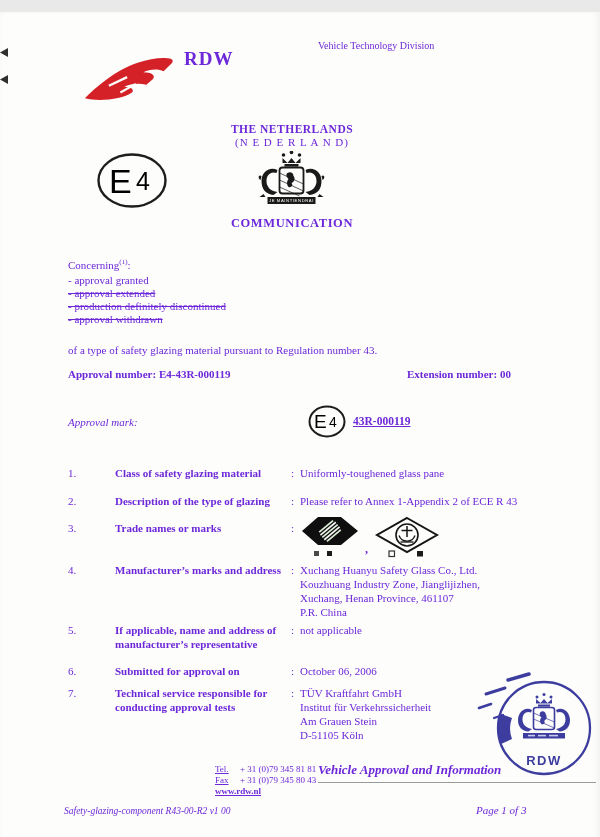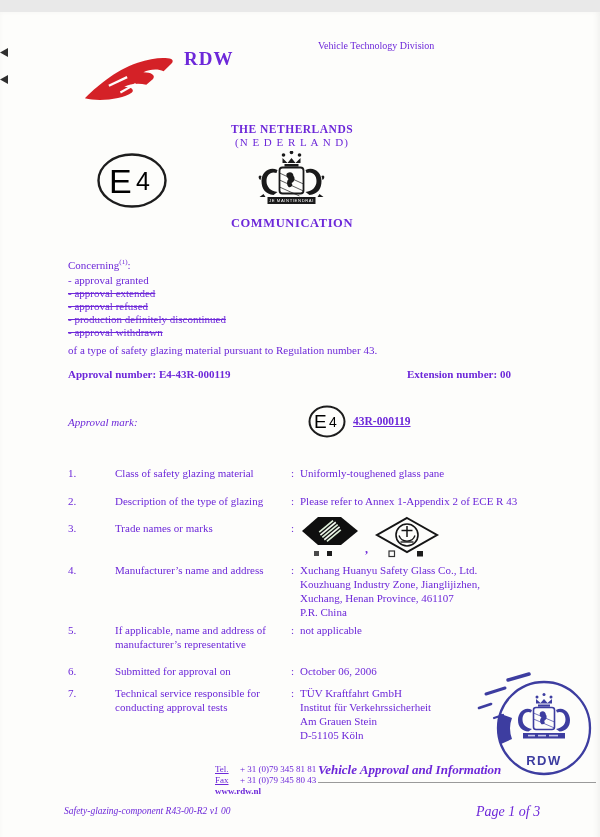--- a/index.html
+++ b/index.html
@@ -12,26 +12,26 @@
   .abs{position:absolute;}
   .b{font-weight:bold;}
   .i{font-style:italic;}
   .center-col{left:92px;width:400px;text-align:center;}
   .body-txt{font-size:11px;line-height:13.5px;}
   .pre{white-space:pre-line;}
   .opt{font-size:11px;line-height:13px;}
   .struck{text-decoration:line-through;}
   .row{position:absolute;left:0;width:600px;font-size:11px;line-height:14px;}
   .row .no{position:absolute;left:68px;}
-  .row .lbl{position:absolute;left:115px;width:175px;white-space:pre-line;}
+  .row .lbl{position:absolute;left:115px;width:175px;white-space:pre-line;font-weight:bold;}
   .row .col{position:absolute;left:291px;}
   .row .val{position:absolute;left:300px;width:260px;white-space:pre-line;}
   .f-small{font-size:9px;line-height:11px;}
   .tel-label{display:inline-block;width:25px;text-decoration:underline;}
-  .weblink{}
+  .weblink{text-decoration:underline;}
   .artifact{left:0;width:8px;height:9px;background:#2f2f2f;
     clip-path:polygon(100% 0,0 50%,100% 100%);}
   .dept-line{background:#9a9a9a;height:1px;}
   .comma-sep{font-size:12px;font-weight:bold;align-self:flex-end;margin:0 1px 2px 1px;}
   .logos-wrap{display:flex;align-items:flex-start;gap:5px;}
 </style>
 </head>
 <body>
 
 <div class="page">
@@ -86,21 +86,20 @@
   </div>
 
   <div class="abs center-col b" style="top:204px;font-size:12.5px;letter-spacing:0.6px;">COMMUNICATION</div>
 
   <div class="abs body-txt" style="left:68px;top:244px;">
     <span>Concerning</span><sup style="font-size:7px;">(1)</sup><span>:</span>
   </div>
   <div class="abs" style="left:68px;top:262px;">
     <div class="opt">- approval granted</div>
     <div class="opt struck">- approval extended</div>
-    <div class="opt struck">- approval refused</div>
     <div class="opt struck">- production definitely discontinued</div>
     <div class="opt struck">- approval withdrawn</div>
   </div>
   <div class="abs body-txt" style="left:68px;top:332px;">of a type of safety glazing material pursuant to Regulation number 43.</div>
 
   <div class="abs b" style="left:68px;top:356px;font-size:11px;">
     <span>Approval number:</span>
     <span>E4-43R-000119</span>
   </div>
   <div class="abs b" style="left:407px;top:356px;font-size:11px;">
@@ -157,21 +156,21 @@
       <line x1="27.5" y1="15.5" x2="38.5" y2="15.5" stroke="#151515" stroke-width="1.5"></line>
       <path d="M25,20.5 A8.5,8.5 0 0 0 41,20.5" fill="none" stroke="#151515" stroke-width="1.3"></path>
       <line x1="26.5" y1="27" x2="39.5" y2="27" stroke="#151515" stroke-width="1.3"></line>
       <rect x="15" y="36" width="5.5" height="5.5" fill="none" stroke="#333" stroke-width="1.2"></rect>
       <rect x="43" y="36" width="6" height="5.5" fill="#1c1c1c"></rect>
     </svg>
   </div>
 
   <div class="row" style="top:551px;">
     <span class="no">4.</span>
-    <span class="lbl">Manufacturer’s name and address</span>
+    <span class="lbl">Manufacturer’s marks and address</span>
     <span class="col">:</span>
     <span class="val">Xuchang Huanyu Safety Glass Co., Ltd.
 Kouzhuang Industry Zone, Jianglijizhen,
 Xuchang, Henan Province, 461107
 P.R. China</span>
   </div>
   <div class="row" style="top:611px;">
     <span class="no">5.</span>
     <span class="lbl">If applicable, name and address of
 manufacturer’s representative</span>
@@ -227,15 +226,15 @@
   <div class="abs f-small" style="left:215px;top:752px;">
     <div><span class="tel-label">Tel.</span><span>+ 31 (0)79 345 81 81</span></div>
     <div><span class="tel-label">Fax</span><span>+ 31 (0)79 345 80 43</span></div>
     <div class="weblink b">www.rdw.nl</div>
   </div>
 
   <div class="abs b i" style="left:318px;top:750px;font-size:13px;">Vehicle Approval and Information</div>
   <div class="abs dept-line" style="left:318px;top:770px;width:278px;"></div>
 
   <div class="abs i" style="left:64px;top:794px;font-size:9.5px;">Safety-glazing-component R43-00-R2 v1 00</div>
-  <div class="abs i" style="left:476px;top:792px;font-size:14px;">Page 1 of 3</div>
+  <div class="abs i" style="left:476px;top:792px;font-size:11px;">Page 1 of 3</div>
 
 </div>
 
 </body></html>

